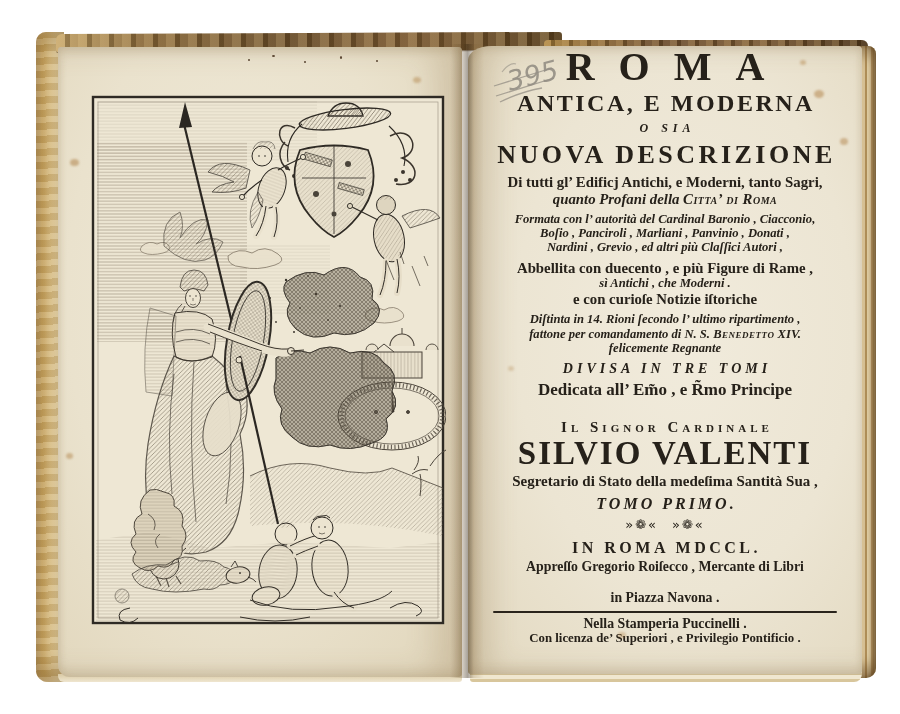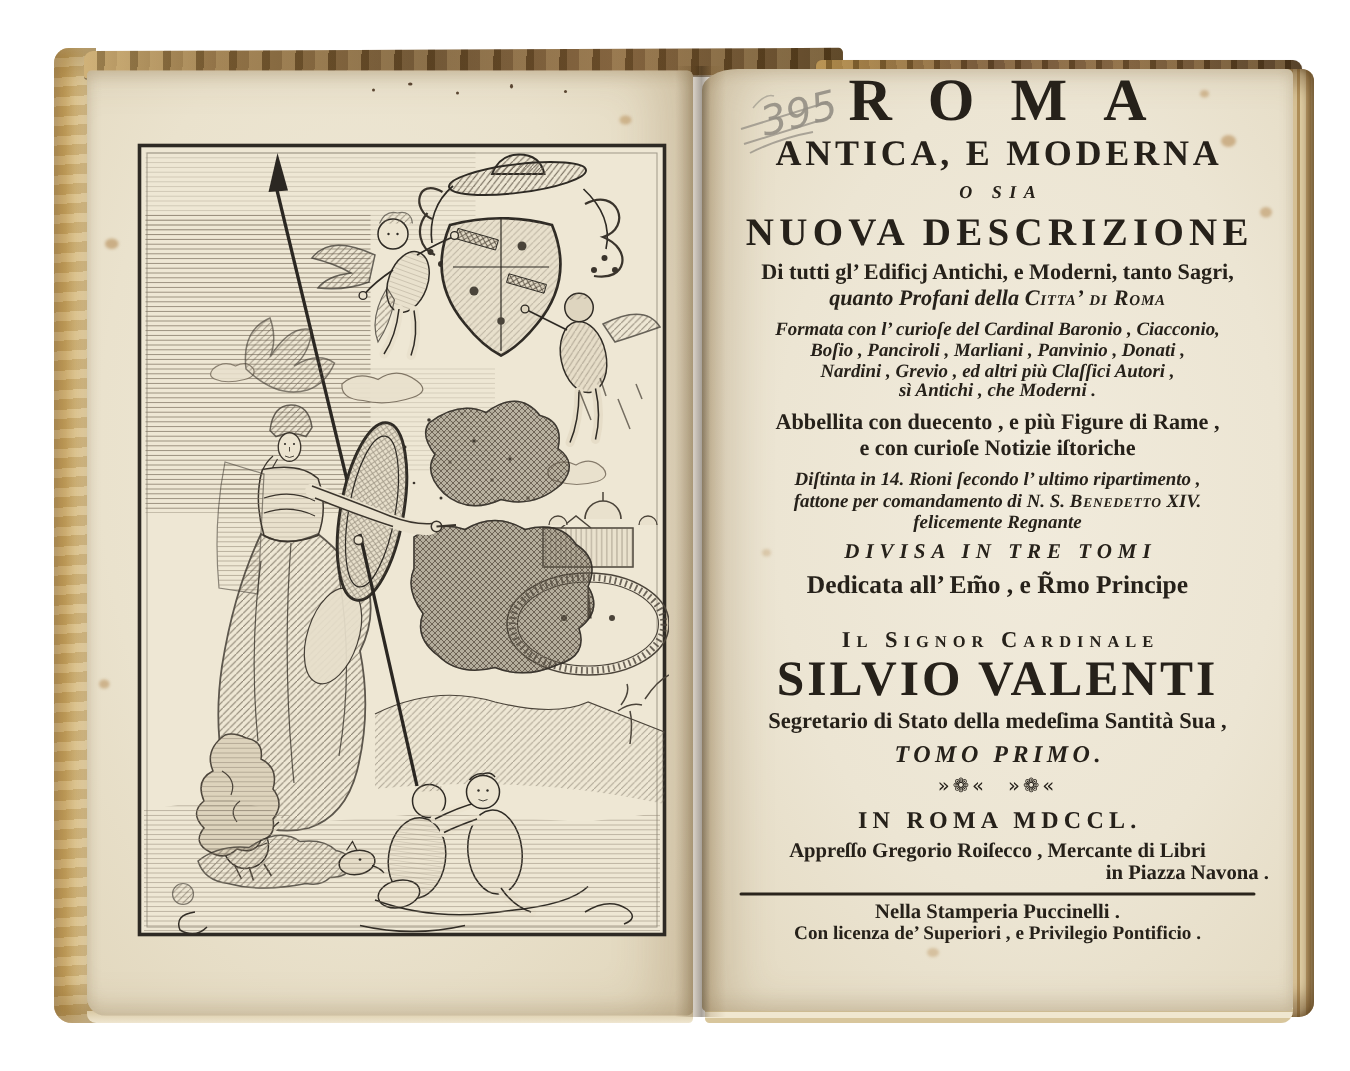--- a/index.html
+++ b/index.html
@@ -328,39 +328,39 @@
       <path d="M12,20 q8,-10 14,-8" stroke="#938e84" stroke-width="1.1" fill="none" opacity=".6"></path>
     </svg>
 
     <div class="col">
       <span class="l t-roma">ROMA</span>
       <span class="l t-antica">ANTICA, E MODERNA</span>
       <span class="l t-osia">O SIA</span>
       <span class="l t-nuova">NUOVA DESCRIZIONE</span>
       <span class="l t-desc">Di tutti gl’ Edificj Antichi, e Moderni, tanto Sagri,</span>
       <span class="l t-desc2"><span>quanto Profani della</span> <span class="sc">Citta’ di Roma</span></span>
-      <span class="l t-authors">Formata con l’ curioſe del Cardinal Baronio , Ciacconio,</span>
+      <span class="l t-authors">Formata con l’ autorità del Cardinal Baronio , Ciacconio,</span>
       <span class="l t-authors" style="margin-top:0;">Boſio , Panciroli , Marliani , Panvinio , Donati ,</span>
       <span class="l t-authors" style="margin-top:0;">Nardini , Grevio , ed altri più Claſſici Autori ,</span>
+      <span class="l t-abb">Abbellita con duecento , e più Figure di Rame ,</span>
       <span class="l t-authors" style="margin-top:0;">sì Antichi , che Moderni .</span>
-      <span class="l t-abb">Abbellita con duecento , e più Figure di Rame ,</span>
       <span class="l t-abb" style="margin-top:0;">e con curioſe Notizie iſtoriche</span>
       <span class="l t-dist">Diſtinta in 14. Rioni ſecondo l’ ultimo ripartimento ,</span>
       <span class="l t-dist" style="margin-top:0;"><span>fattone per comandamento di N. S.</span> <span class="sc">Benedetto</span> <span>XIV.</span></span>
       <span class="l t-dist" style="margin-top:0;">felicemente Regnante</span>
       <span class="l t-divisa">DIVISA IN TRE TOMI</span>
       <span class="l t-dedicata">Dedicata all’ Em̃o , e R̃mo Principe</span>
       <span class="l t-signor">Il Signor Cardinale</span>
       <span class="l t-name">SILVIO VALENTI</span>
       <span class="l t-segr">Segretario di Stato della medeſima Santità Sua ,</span>
       <span class="l t-tomo">TOMO PRIMO.</span>
       <span class="l t-orn"><span class="o">»❁«</span><span class="o">»❁«</span></span>
       <span class="l t-inroma">IN ROMA MDCCL.</span>
       <span class="l t-impr">Appreſſo Gregorio Roiſecco , Mercante di Libri</span>
-      <span class="l t-impr" style="margin-top:0;text-align:right;">in Piazza Navona .</span>
+      <span class="l t-impr" style="margin-top:16px;">in Piazza Navona .</span>
       <div class="rule"></div>
       <span class="l t-stamp">Nella Stamperia Puccinelli .</span>
       <span class="l t-lic">Con licenza de’ Superiori , e Privilegio Pontificio .</span>
     </div>
 
     <div class="spot" style="left:346px;top:44px;width:10px;height:8px;background:rgba(168,115,50,.45);filter:blur(1px);"></div>
     <div class="spot" style="left:372px;top:92px;width:8px;height:7px;background:rgba(168,115,50,.42);filter:blur(1px);"></div>
     <div class="spot" style="left:332px;top:14px;width:6px;height:5px;background:rgba(168,115,50,.38);filter:blur(1px);"></div>
     <div class="spot" style="left:150px;top:586px;width:8px;height:6px;background:rgba(168,115,50,.3);filter:blur(1.2px);"></div>
     <div class="spot" style="left:40px;top:320px;width:6px;height:5px;background:rgba(168,115,50,.25);filter:blur(1.2px);"></div>

